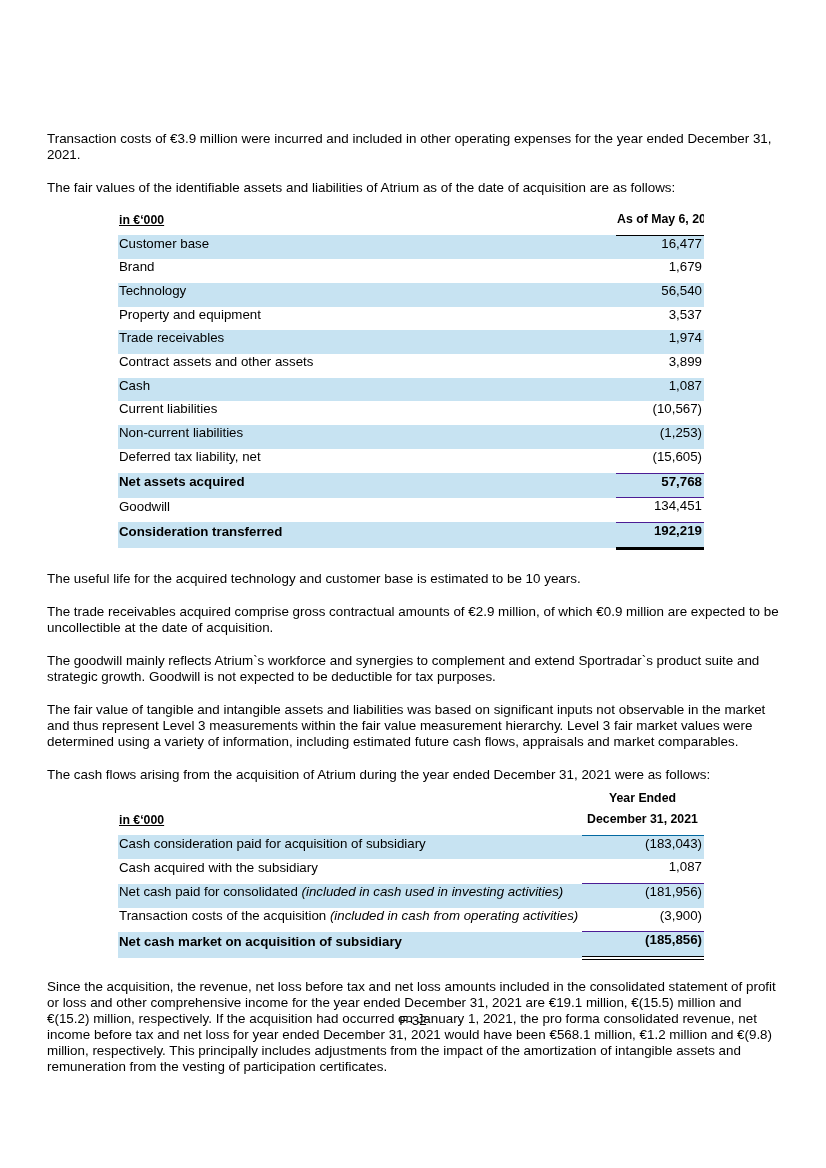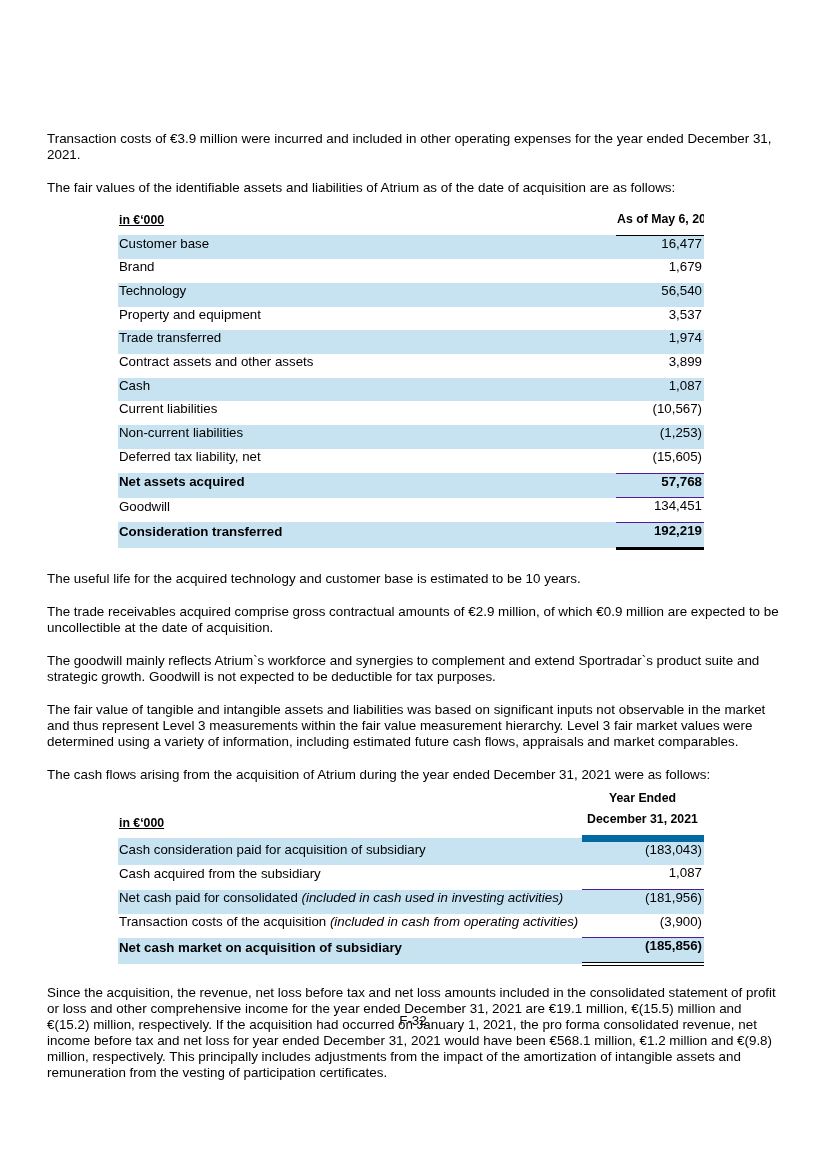--- a/index.html
+++ b/index.html
@@ -40,21 +40,21 @@
   table.fin th { font-size: 12.3px; line-height: 13.5px; font-weight: bold; }
   th.lblh { text-align: left; vertical-align: bottom; }
   th.lblh .u { text-decoration: underline; }
   .t1 col.c-label { width: 498px; }
   .t1 col.c-value { width: 88px; }
   .t2 col.c-label { width: 464px; }
   .t2 col.c-value { width: 122px; }
   td.lbl { text-align: left; }
   td.val { text-align: right; }
   th.valh1 { text-align: center; }
-  th.valh2 { text-align: center; border-bottom: 7px solid #0369a1; }
+  th.valh2 { text-align: center; border-bottom: 1px solid #0369a1; }
   th.valh-right { text-align: right; border-bottom: 1px solid #000; }
   tr.shaded td { background: var(--row-highlight, #C7E3F2); }
   tr.bold td { font-weight: bold; }
   td.line { border-bottom: 1px solid #4c1d95; }
   td.thick { border-bottom: 3px solid #000; }
   td.dbl { border-bottom: 4px double #000; }
   .it { font-style: italic; }
   .footer {
     position: absolute;
     top: 1013px;
@@ -94,21 +94,21 @@
         </tr>
       <tr class="shaded">
           <td class="lbl">Technology</td>
           <td class="val">56,540</td>
         </tr>
       <tr>
           <td class="lbl">Property and equipment</td>
           <td class="val">3,537</td>
         </tr>
       <tr class="shaded">
-          <td class="lbl">Trade transferred</td>
+          <td class="lbl">Trade receivables</td>
           <td class="val">1,974</td>
         </tr>
       <tr>
           <td class="lbl">Contract assets and other assets</td>
           <td class="val">3,899</td>
         </tr>
       <tr class="shaded">
           <td class="lbl">Cash</td>
           <td class="val">1,087</td>
         </tr>
@@ -159,21 +159,21 @@
         <th class="lblh"><span class="u">in €‘000</span></th>
         <th class="valh2">December 31, 2021</th>
       </tr>
     </thead>
     <tbody>
       <tr class="shaded">
           <td class="lbl">Cash consideration paid for acquisition of subsidiary</td>
           <td class="val">(183,043)</td>
         </tr>
       <tr>
-          <td class="lbl">Cash acquired from the subsidiary</td>
+          <td class="lbl">Cash acquired with the subsidiary</td>
           <td class="val line">1,087</td>
         </tr>
       <tr class="shaded">
           <td class="lbl"><span>Net cash paid for consolidated</span> <span class="it">(included in cash used in investing activities)</span></td>
           <td class="val">(181,956)</td>
         </tr>
       <tr>
           <td class="lbl"><span>Transaction costs of the acquisition</span> <span class="it">(included in cash from operating activities)</span></td>
           <td class="val line">(3,900)</td>
         </tr>

